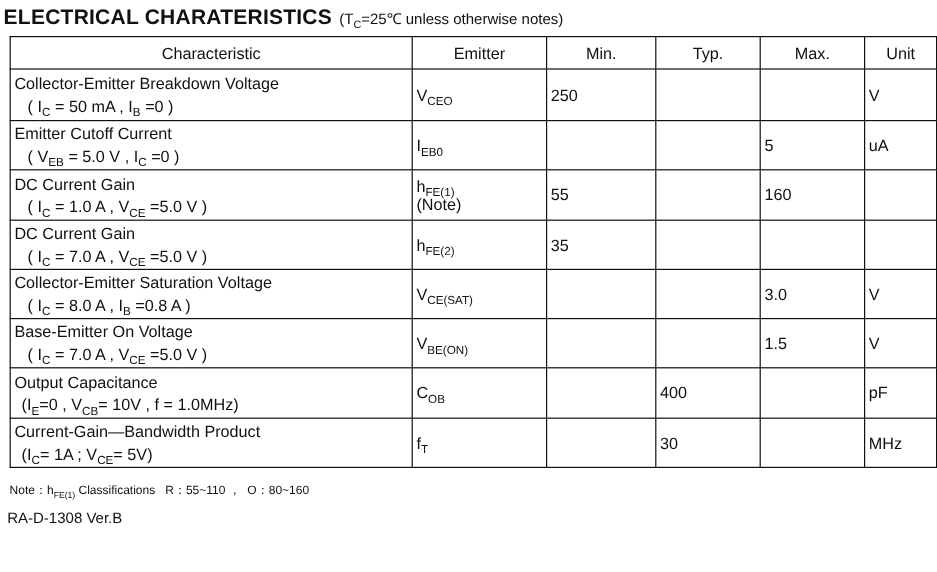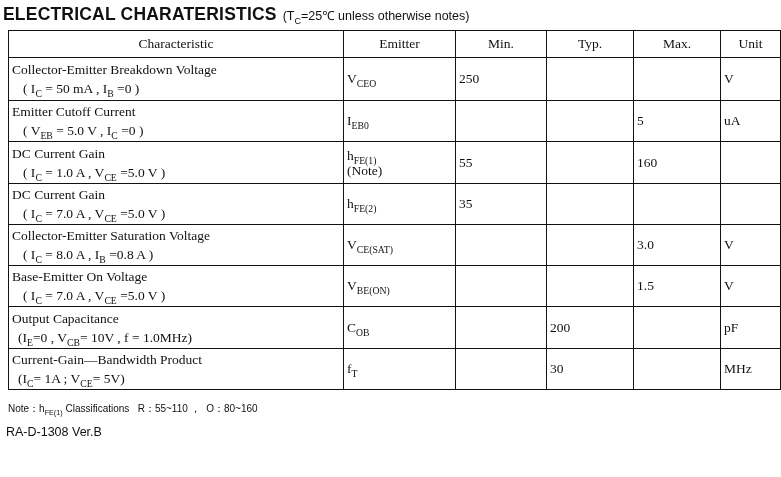--- a/index.html
+++ b/index.html
@@ -33,21 +33,20 @@
     table-layout: fixed;
     width: 772px;
     margin-left: 5px;
   }
   table.spec th, table.spec td {
     border: 1px solid #111111;
     padding: 1px 3px;
     font-size: 13.5px;
     font-weight: normal;
     overflow: hidden;
-    font-family: Liberation Serif, serif;
   }
   col.c-char   { width: 335px; }
   col.c-symbol { width: 112px; }
   col.c-min    { width: 91px; }
   col.c-typ    { width: 87px; }
   col.c-max    { width: 87px; }
   col.c-unit   { width: 60px; }
 
   tr.head-row { height: 27px; }
   tr.head-row th { text-align: center; vertical-align: middle; font-size: 13.5px; }
@@ -176,21 +175,21 @@
       <td class="val-cell">V</td>
     </tr>
 
     <tr class="data-row" style="height:42px;">
       <td class="char-cell">
         <div class="char-name">Output Capacitance</div>
         <div class="char-cond" style="padding-left:6px;">(I<sub>E</sub>=0 , V<sub>CB</sub>= 10V , f = 1.0MHz)</div>
       </td>
       <td class="val-cell">C<sub>OB</sub></td>
       <td class="val-cell"></td>
-      <td class="val-cell">200</td>
+      <td class="val-cell">400</td>
       <td class="val-cell"></td>
       <td class="val-cell">pF</td>
     </tr>
 
     <tr class="data-row" style="height:41px;">
       <td class="char-cell">
         <div class="char-name">Current-Gain—Bandwidth Product</div>
         <div class="char-cond" style="padding-left:6px;">(I<sub>C</sub>= 1A ; V<sub>CE</sub>= 5V)</div>
       </td>
       <td class="val-cell">f<sub>T</sub></td>

